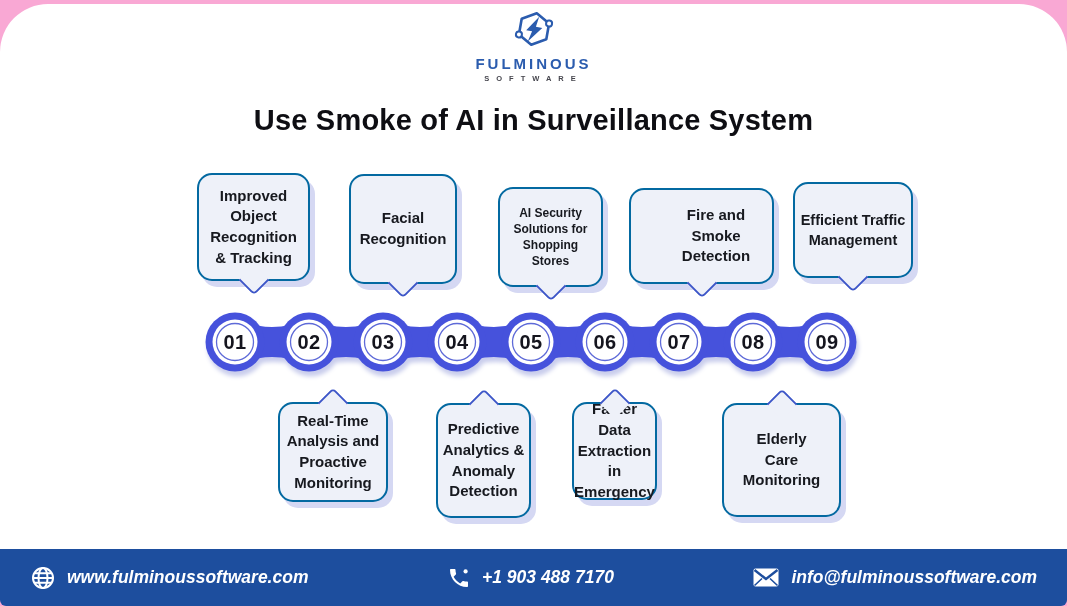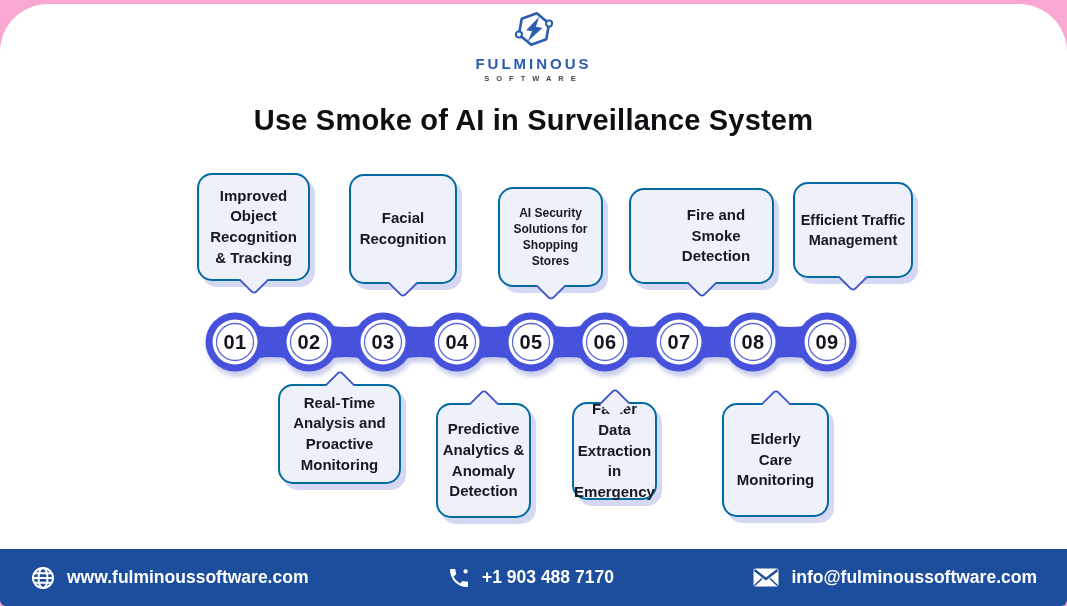--- a/index.html
+++ b/index.html
@@ -46,29 +46,30 @@
     content:""; position:absolute; width:20px; height:20px; background:#EEF1F9;
     border-left:2px solid #3D56C8; border-top:2px solid #3D56C8;
     border-top-left-radius:5px;
     top:-12px; left:50%; transform:translateX(-50%) rotate(45deg);
   }
   #b-01 { left:177px; top:173px; width:113px; height:108px; }
   #b-03 { left:329px; top:174px; width:108px; height:110px; }
   #b-05 { left:478px; top:187px; width:105px; height:100px; font-size:12px; line-height:1.34; }
   #b-07 { left:609px; top:188px; width:145px; height:96px;padding-left:32px; }
   #b-09 { left:773px; top:182px; width:120px; height:96px; font-size:14.5px; }
-  #b-02 { left:258px; top:384px; width:123px; height:100px; }
+  #b-02 { left:258px; top:402px; width:110px; height:100px; }
   #b-04 { left:416px; top:403px; width:95px;  height:115px; }
   #b-06 { left:552px; top:402px; width:85px; height:98px;  }
-  #b-08 { left:702px; top:403px; width:107px; height:114px; }
+  #b-08 { left:702px; top:403px; width:119px; height:114px; }
   
   #footer {
     position:absolute; left:0; right:0; bottom:0; height:57px; background:#1D4E9E;
     display:flex; align-items:center; justify-content:space-between; padding:0 30px;
     border-radius:0 0 6px 6px;
+    font-style:italic;
   }
   .contact { display:flex; align-items:center; gap:11px; color:#FFFFFF; font-weight:bold; font-size:17.5px; }
 </style>
 </head>
 <body>
 
 <div id="page">
   <div id="card"></div>
 
   <div id="logo">

